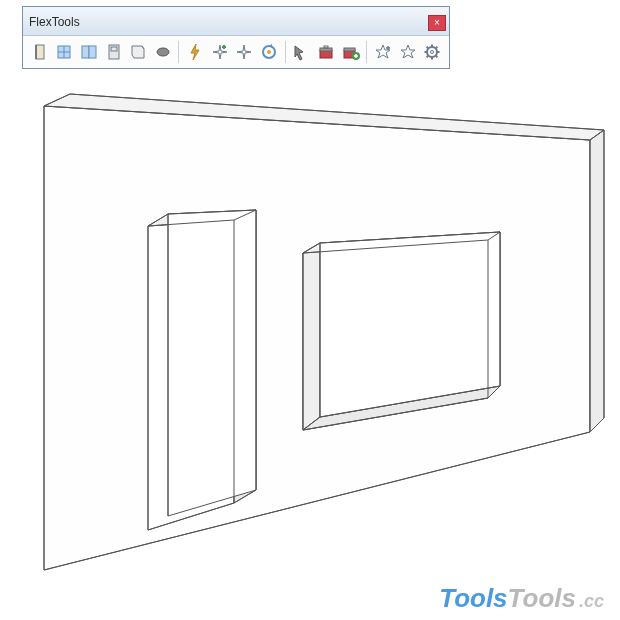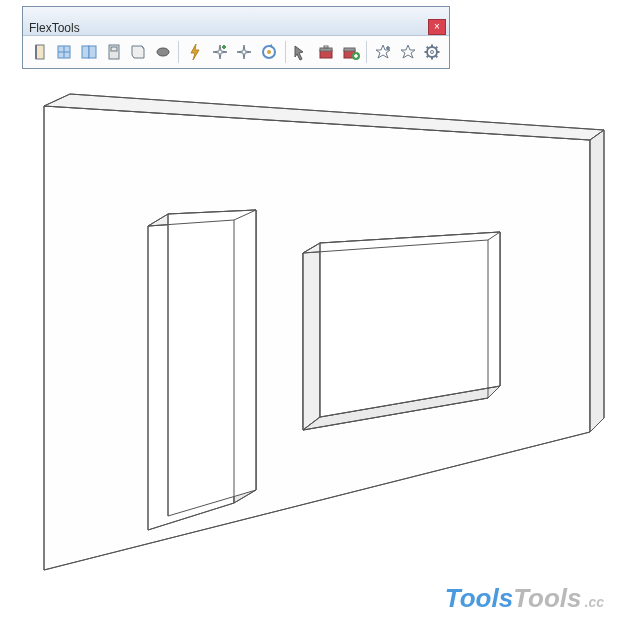--- a/index.html
+++ b/index.html
@@ -1,29 +1,29 @@
 <!DOCTYPE html>
 <html><head>
 <meta charset="utf-8">
 <style>
   html,body{margin:0;padding:0;width:620px;height:620px;background:#fff;font-family:"Segoe UI",Tahoma,Arial,sans-serif;overflow:hidden}
   .stage{position:relative;width:620px;height:620px}
   
   .toolbar{position:absolute;left:22px;top:6px;width:426px;border:1px solid #7a91a8;background:#fff;box-shadow:0 0 0 rgba(0,0,0,0)}
-  .titlebar{height:20px;background:linear-gradient(#f2f6fb,#d7e3f0);border-bottom:1px solid #b8c6d6;display:flex;align-items:flex-end;justify-content:space-between;padding:8px 3px 0 6px;font-size:12px;color:#2a2a2a}
+  .titlebar{height:20px;background:linear-gradient(#f2f6fb,#d7e3f0);border-bottom:1px solid #b8c6d6;display:flex;align-items:flex-start;justify-content:space-between;padding:8px 3px 0 6px;font-size:12px;color:#2a2a2a}
   .titlebar .title{user-select:none}
   .closebtn{width:16px;height:14px;background:#d9434f;border:1px solid #a03039;display:flex;align-items:center;justify-content:center;color:#fff;font-size:10px;line-height:10px;cursor:pointer}
   .toolrow{display:flex;align-items:center;padding:4px 6px;gap:3px;background:#fcfcfd}
   .tbtn{width:22px;height:22px;border:1px solid transparent;border-radius:2px;display:flex;align-items:center;justify-content:center;cursor:pointer}
   .sep{width:1px;height:22px;background:#c9d2dc;margin:0 2px}
   svg{display:block}
   
   .watermark{position:absolute;right:16px;bottom:6px;font-size:26px;font-weight:700;font-style:italic;color:#b9b9b9;letter-spacing:0}
   .watermark .flex{color:#4a9adf;font-style:italic}
-  .watermark .cc{font-size:14px;color:#c3c3c3;font-weight:600;margin-left:3px}
+  .watermark .cc{font-size:18px;color:#c3c3c3;font-weight:600;margin-left:3px}
   
   .drawing{position:absolute;left:0;top:0;width:620px;height:620px;pointer-events:none}
 </style>
 </head>
 <body>
 
 <div class="stage">
 
   <svg class="drawing" viewBox="0 0 620 620">
     <g stroke="#555" stroke-width="1" fill="#fdfdfd" stroke-linejoin="round">

